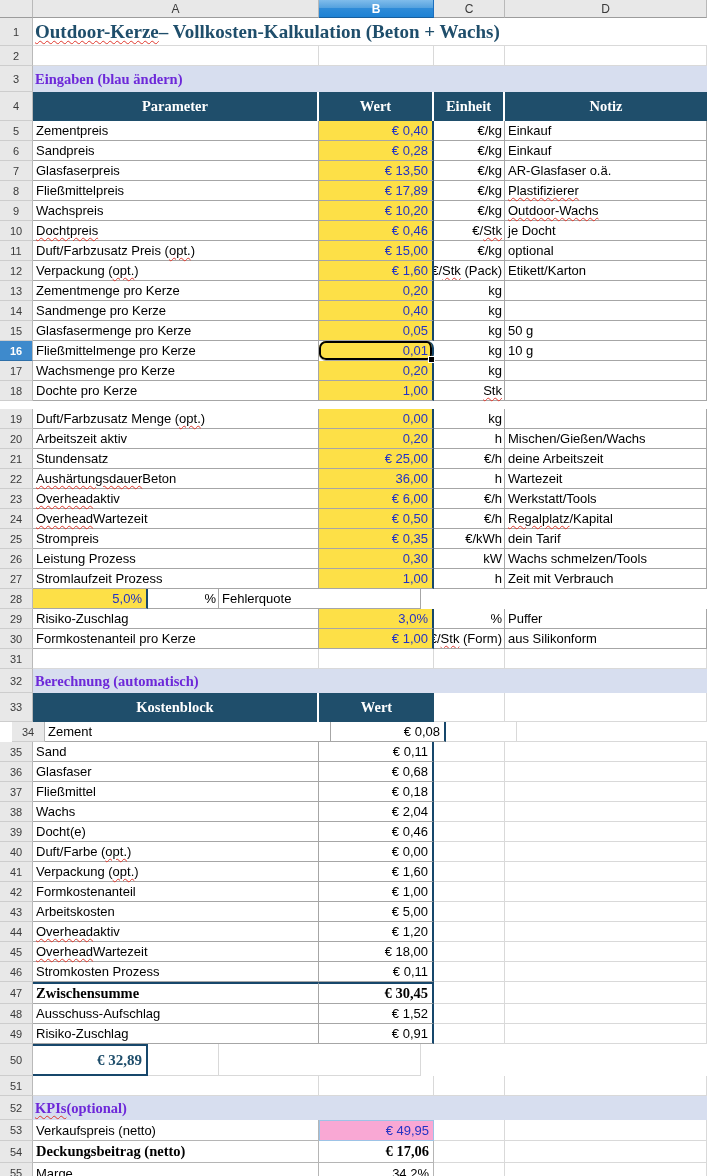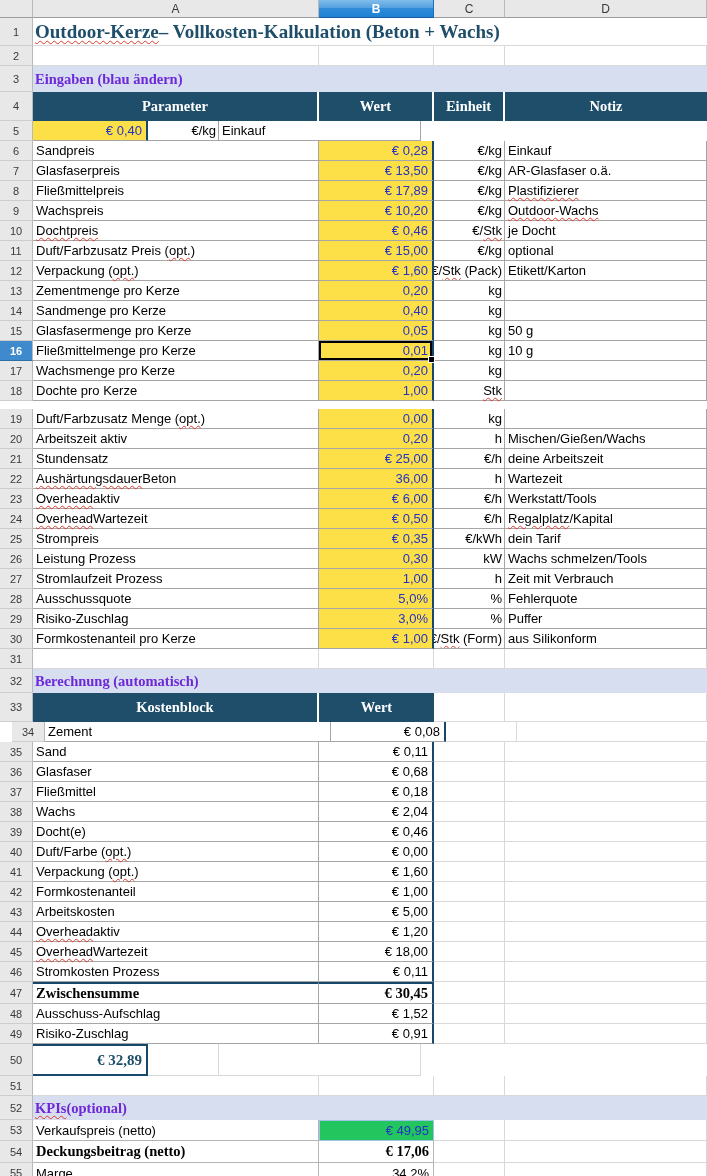--- a/index.html
+++ b/index.html
@@ -47,24 +47,24 @@
   .cb{border-right:2px solid #17476B;border-bottom:1px solid #A6A6A6;
       justify-content:flex-end;padding-right:4px;}
   .t-sub .ca,.t-sub .cb{border-top:2px solid #17476B;
       font-family:"Liberation Serif",serif;font-weight:bold;font-size:14.5px;}
   .t-total .ca,.t-total .cb{border-top:2px solid #17476B;border-bottom:2px solid #17476B;
       font-family:"Liberation Serif",serif;font-weight:bold;font-size:15px;color:#1F4E6B;}
   
   .ka{border-right:1px solid #B5B5B5;border-bottom:1px solid #B5B5B5;padding-left:3px;}
   .kb{border-right:1px solid #B5B5B5;border-bottom:1px solid #B5B5B5;
       justify-content:flex-end;padding-right:4px;}
-  .kb-in{background:#22c55e;border:1px solid #9DC3E6;color:#2433C4;}
+  .kb-in{background:#f9a8d4;border:1px solid #9DC3E6;color:#2433C4;}
   .bold-serif{font-family:"Liberation Serif",serif;font-weight:bold;font-size:14.5px;}
   
-  .sel{box-shadow:inset 0 0 0 2px #000;position:relative;z-index:4;}
+  .sel{box-shadow:inset 0 0 0 2px #000;position:relative;z-index:4;border-radius:7px;}
   .fill-handle{position:absolute;right:-3px;bottom:-3px;width:5px;height:5px;background:#000;
                border:1px solid #fff;z-index:6;}
   
   .sq{text-decoration-line:underline;text-decoration-style:wavy;text-decoration-color:#E0392E;
       text-decoration-thickness:1px;text-underline-offset:2px;}
   .cval{white-space:nowrap;}
 </style>
 </head>
 <body>
 
@@ -94,20 +94,21 @@
       </div>
       <div class="row t-head4" style="height: 29px;">
         <div class="rh">4</div>
         <div class="cell w-a h">Parameter</div>
         <div class="cell w-b h">Wert</div>
         <div class="cell w-c h">Einheit</div>
         <div class="cell w-d h h-last">Notiz</div>
       </div>
       <div class="row t-in" style="height: 20px;">
         <div class="rh">5</div>
+        <div class="cell w-a ta">Zementpreis</div>
         <div class="cell w-b tb">€ 0,40</div>
         <div class="cell w-c tc">
           <span class="cval">€/kg</span>
         </div>
         <div class="cell w-d td">Einkauf</div>
       </div>
       <div class="row t-in" style="height: 20px;">
         <div class="rh">6</div>
         <div class="cell w-a ta">Sandpreis</div>
         <div class="cell w-b tb">€ 0,28</div>
@@ -306,21 +307,20 @@
         <div class="rh">27</div>
         <div class="cell w-a ta">Stromlaufzeit Prozess</div>
         <div class="cell w-b tb">1,00</div>
         <div class="cell w-c tc">
           <span class="cval">h</span>
         </div>
         <div class="cell w-d td">Zeit mit Verbrauch</div>
       </div>
       <div class="row t-in" style="height: 20px;">
         <div class="rh">28</div>
-        <div class="cell w-a ta">Ausschussquote</div>
         <div class="cell w-b tb">5,0%</div>
         <div class="cell w-c tc">
           <span class="cval">%</span>
         </div>
         <div class="cell w-d td">Fehlerquote</div>
       </div>
       <div class="row t-in" style="height: 20px;">
         <div class="rh">29</div>
         <div class="cell w-a ta">Risiko-Zuschlag</div>
         <div class="cell w-b tb">3,0%</div>

